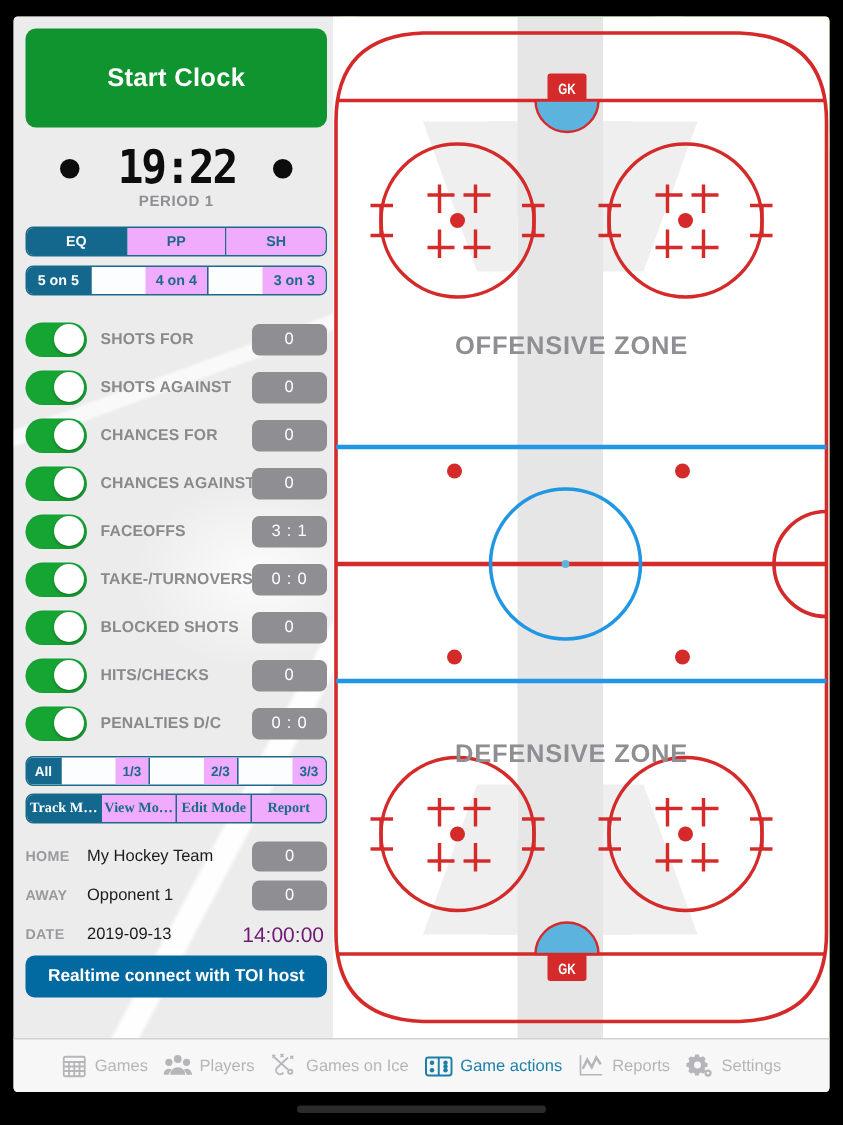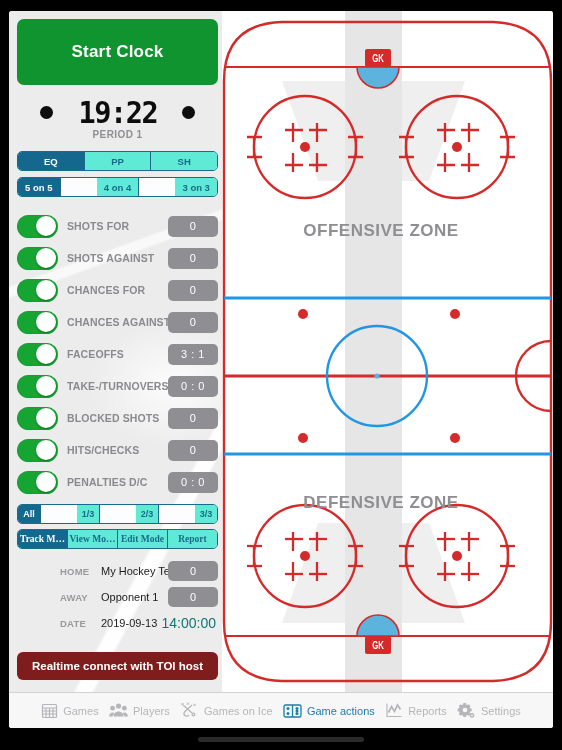--- a/index.html
+++ b/index.html
@@ -103,21 +103,21 @@
     height: 20px;
   }
   .seg.mt1 { margin-top: 11px; }
   .seg.mt2 { margin-top: 6px; gap: 36px; }
   .seg-item {
     flex: 1 1 0;
     display: flex; align-items: center; justify-content: center;
     font-size: 9.5px;
     font-weight: bold;
     color: #1b6a8c;
-    background: #5eead4;
+    background: #f0abfc;
     border-right: 1px solid #1b6a8c;
     white-space: nowrap;
     overflow: hidden;
   }
   .seg-item:last-child { border-right: none; }
   .seg-item.active {
     background: #15688d;
     color: #fff;
   }
 
@@ -163,21 +163,21 @@
     width: 50px; height: 21px;
     border-radius: 5px;
     background: #8e8e93;
     color: #fff;
     font-size: 11px;
     display: flex; align-items: center; justify-content: center;
     letter-spacing: .5px;
   }
 
   
-  .info { margin-top: 9px; margin-left: 43px; }
+  .info { margin-top: 9px; }
   .info-row {
     display: flex;
     align-items: center;
     height: 26px;
   }
   .info-key {
     width: 41px;
     flex: none;
     font-size: 9.5px;
     font-weight: bold;
@@ -187,39 +187,39 @@
   .info-val {
     flex: 1 1 auto;
     font-size: 11px;
     color: #1c1c1e;
     white-space: nowrap;
     overflow: hidden;
   }
   .info-val2 {
     flex: none;
     font-size: 14px;
-    color: #0f766e;
+    color: #701a75;
     padding-right: 2px;
   }
   .info-score {
     flex: none;
     width: 50px; height: 20px;
     border-radius: 5px;
     background: #8e8e93;
     color: #fff;
     font-size: 11px;
     display: flex; align-items: center; justify-content: center;
   }
 
   .realtime {
-    margin-top: 16px;
+    margin-top: 1px;
     width: 100%;
     height: 28px;
     border-radius: 6px;
-    background: #7f1d1d;
+    background: #0369a1;
     color: #fff;
     font-size: 11.5px;
     font-weight: bold;
     display: flex; align-items: center; justify-content: center;
     border: none;
     font-family: "Liberation Sans", sans-serif;
   }
 
   
   #rink-wrap {

